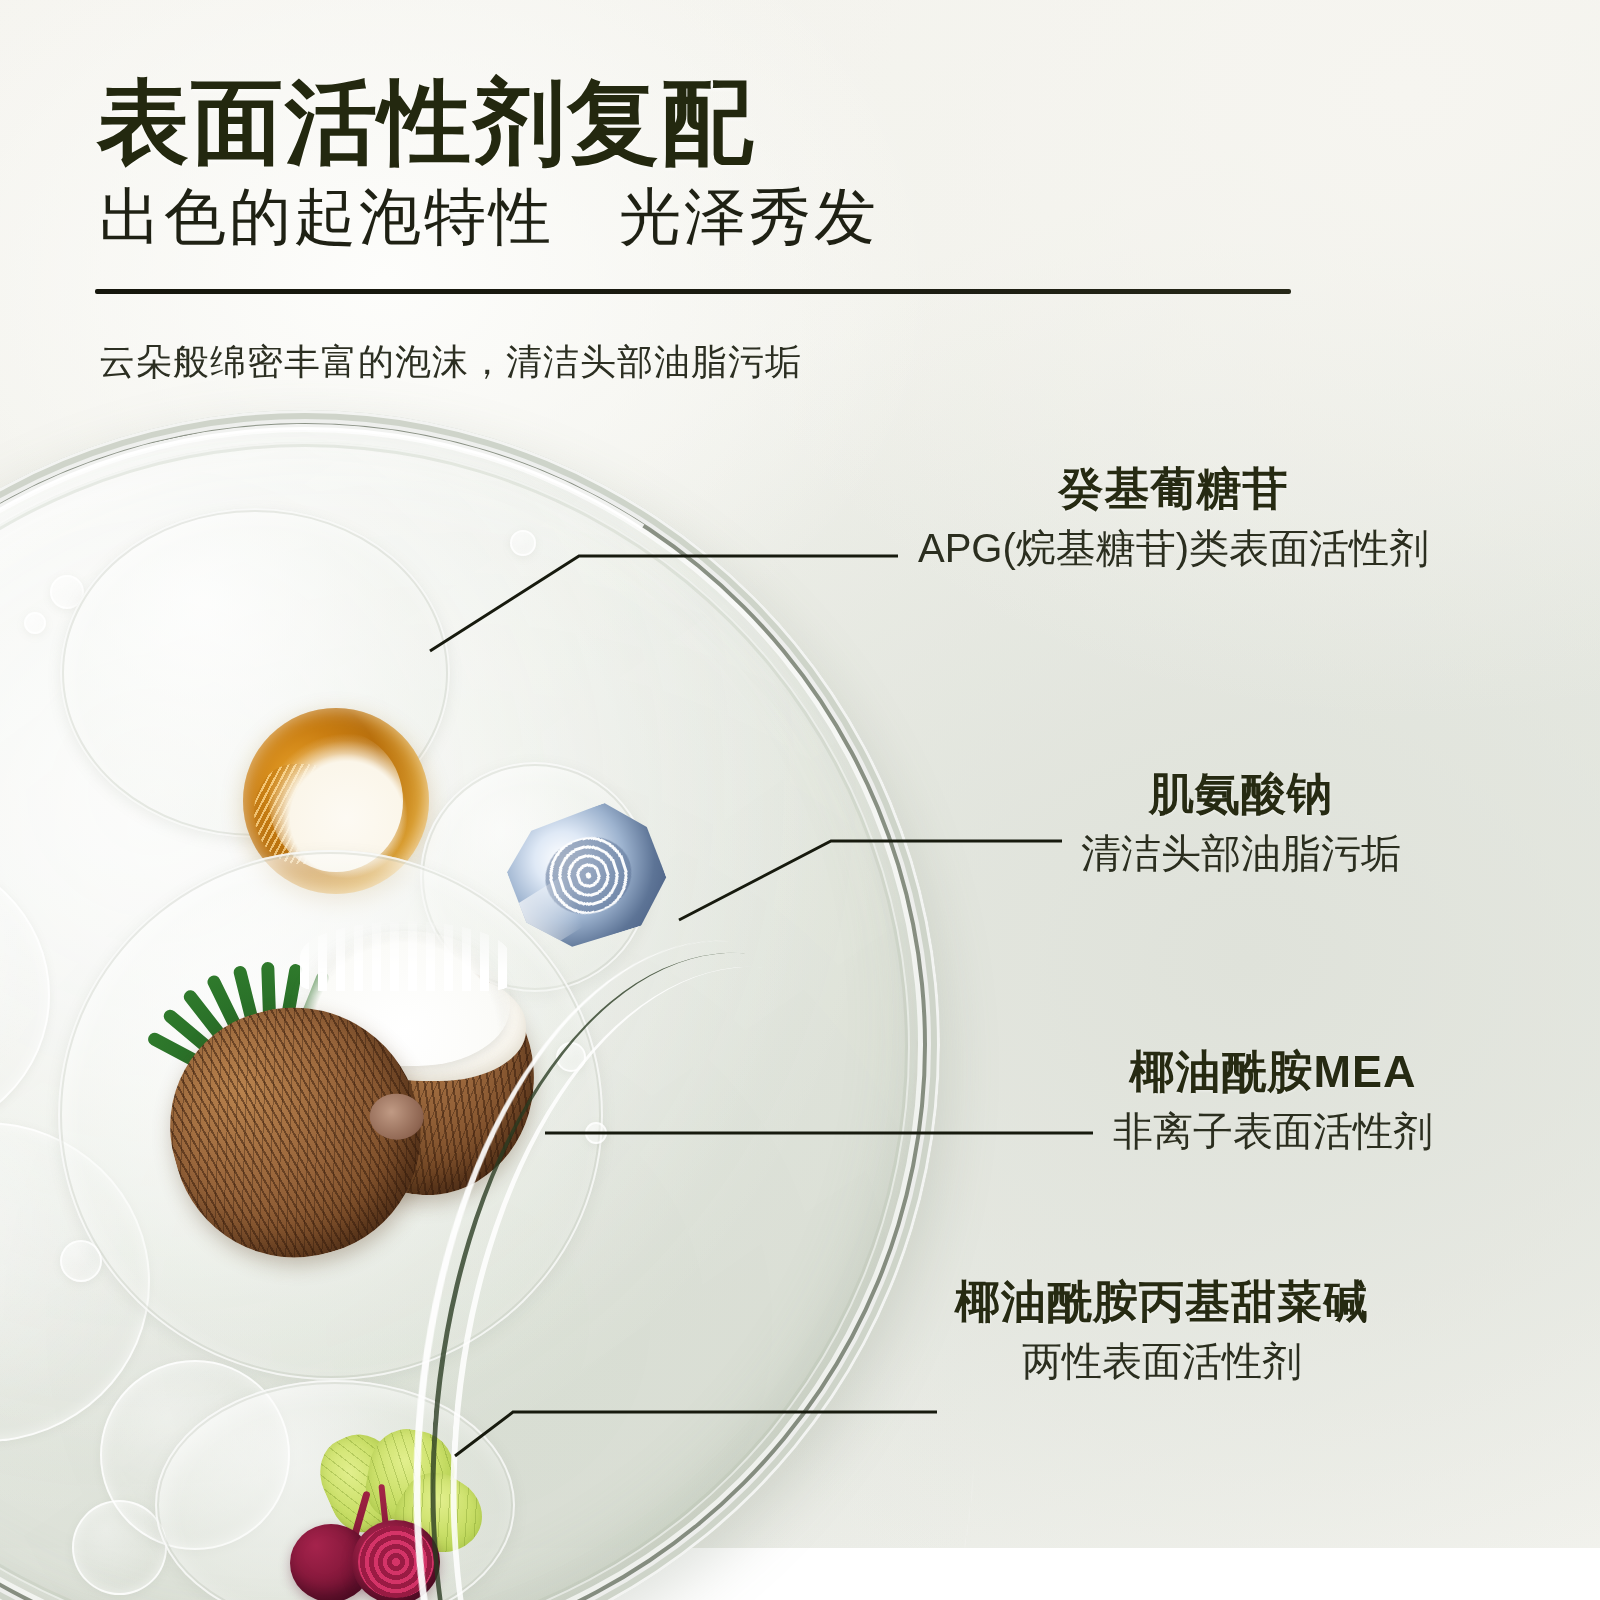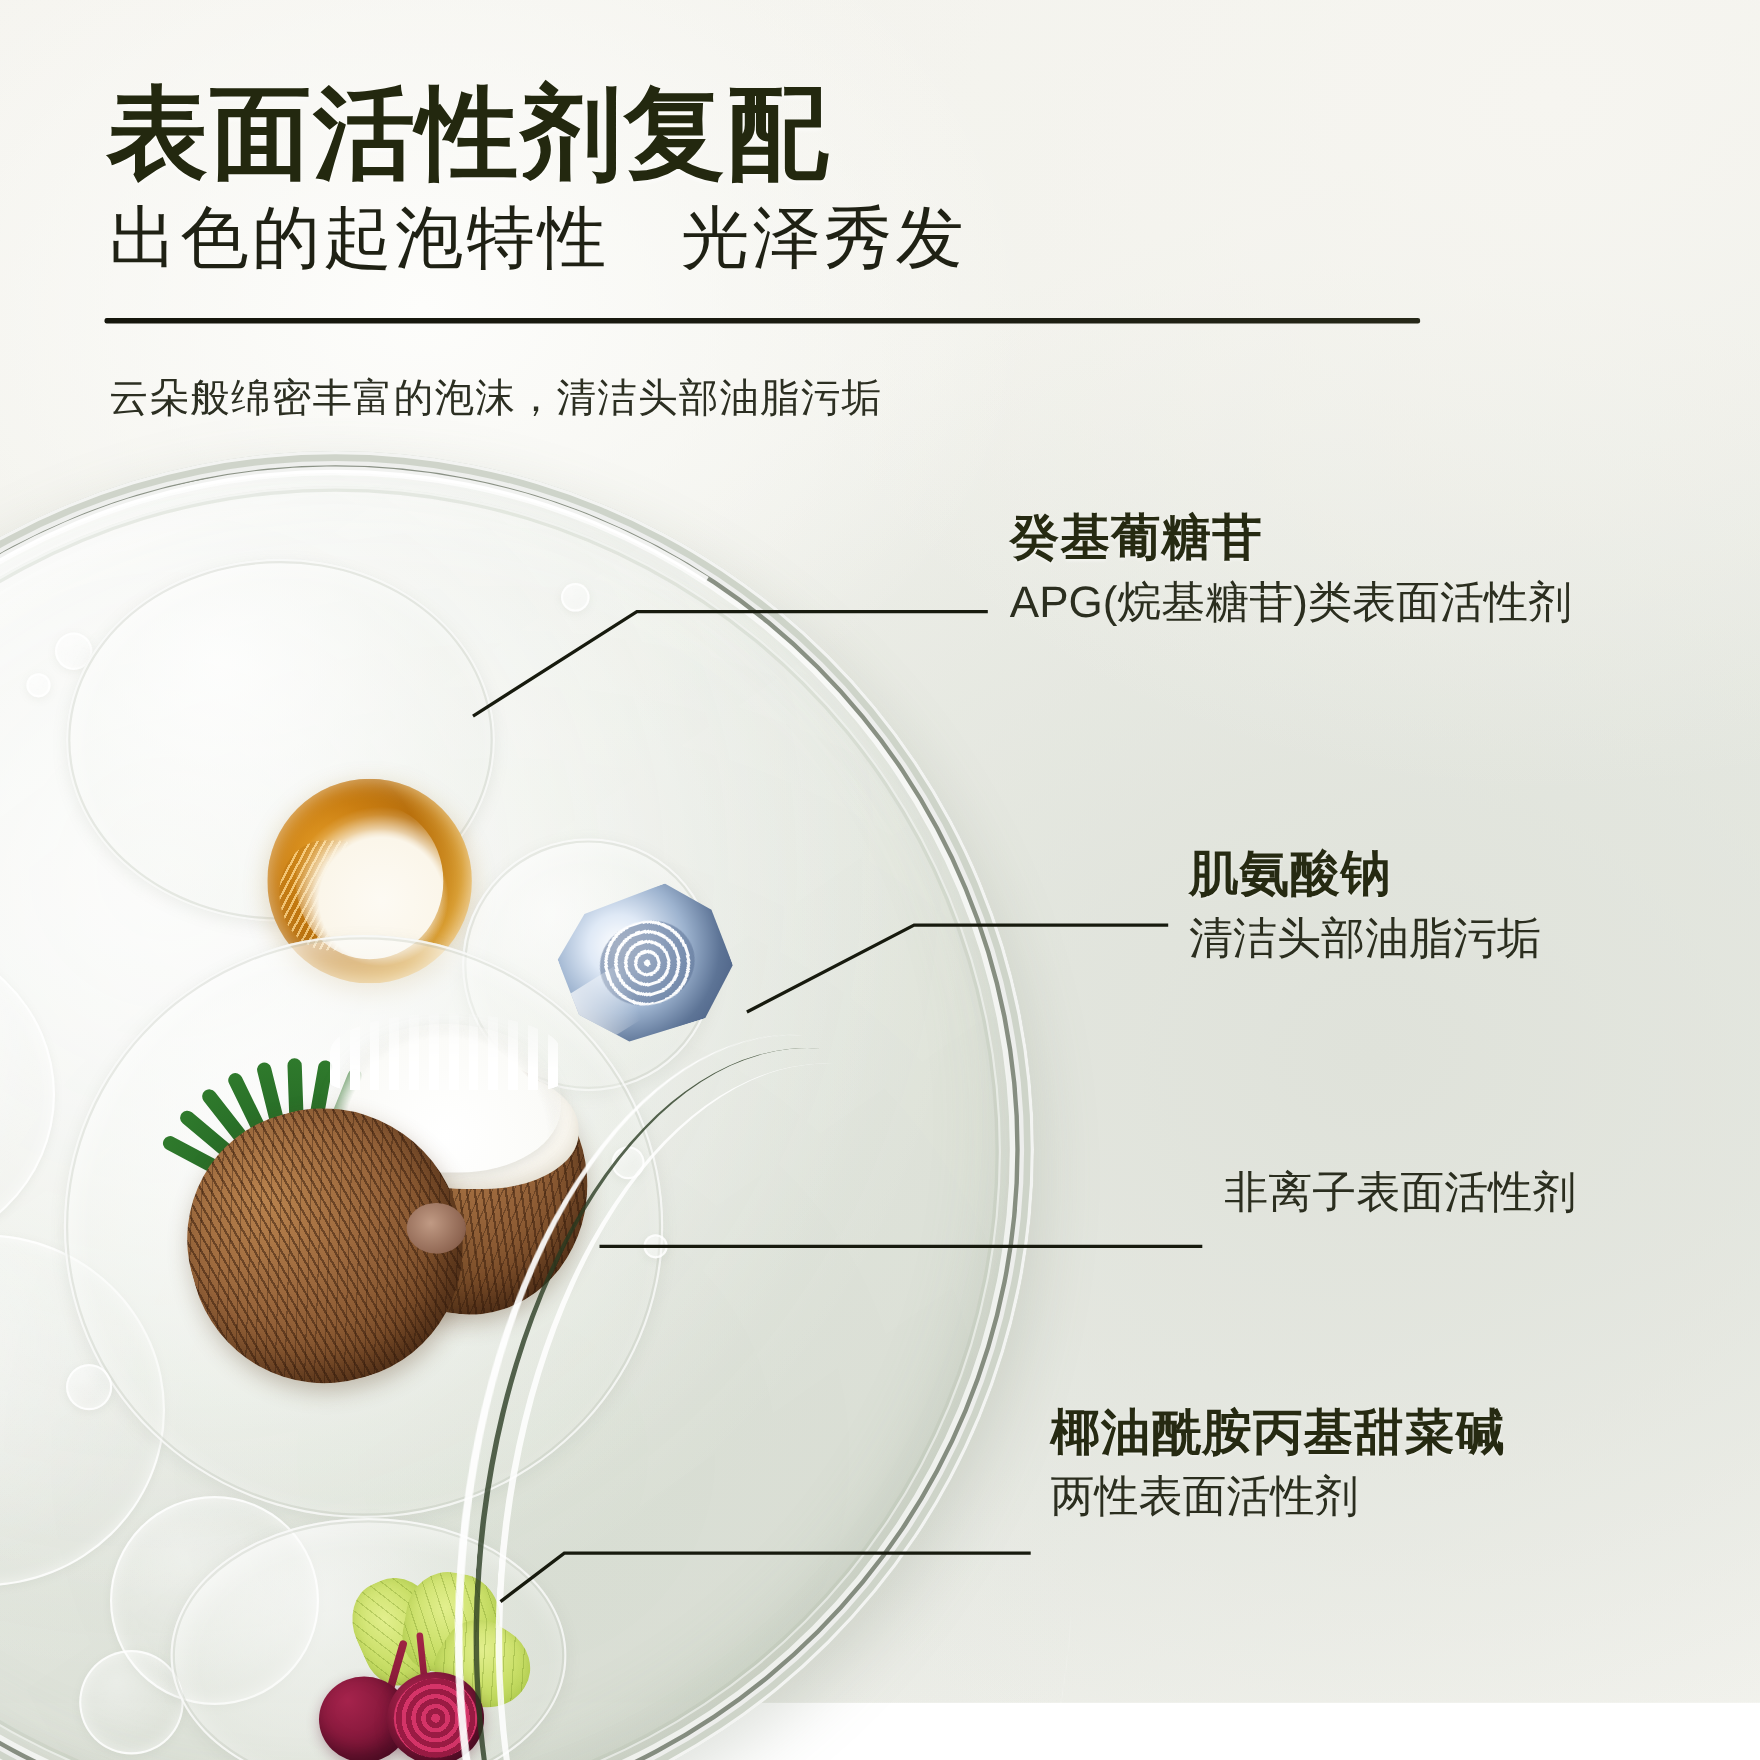--- a/index.html
+++ b/index.html
@@ -8,20 +8,21 @@
     font-family:"Liberation Sans","DejaVu Sans",sans-serif;
   }
   #stage{
     position:relative; width:1600px; height:1548px;
     background:
       radial-gradient(ellipse 900px 700px at 24% 18%, #fdfdfb 0%, rgba(253,253,251,0) 62%),
       radial-gradient(ellipse 1100px 900px at 88% 6%,  #f6f5f0 0%, rgba(246,245,240,0) 70%),
       radial-gradient(ellipse 1200px 1000px at 78% 62%, #dfe2da 0%, rgba(223,226,218,0) 72%),
       radial-gradient(ellipse 1000px 900px at 18% 92%, #e8eae4 0%, rgba(232,234,228,0) 70%),
       linear-gradient(160deg,#f5f4ef 0%, #f2f2ec 28%, #e7eae3 58%, #e9ebe5 78%, #f3f3ee 100%);
+    text-align: center;
   }
 
   
   .header{ position:absolute; left:0; top:0; width:1600px; height:400px; z-index:40; }
   .title{
     position:absolute; left:97px; top:76px;
     font-size:92px; font-weight:bold; letter-spacing:2px;
     color:#23280f; line-height:1;
     text-shadow:0 2px 4px rgba(255,255,255,.55);
   }
@@ -354,20 +355,21 @@
     <div class="lname">癸基葡糖苷</div>
     <div class="ldesc">APG(烷基糖苷)类表面活性剂</div>
   </div>
 
   <div class="label lb2">
     <div class="lname">肌氨酸钠</div>
     <div class="ldesc">清洁头部油脂污垢</div>
   </div>
 
   <div class="label lb3">
+    <div class="lname">椰油酰胺MEA</div>
     <div class="ldesc">非离子表面活性剂</div>
   </div>
 
   <div class="label lb4">
     <div class="lname">椰油酰胺丙基甜菜碱</div>
     <div class="ldesc">两性表面活性剂</div>
   </div>
 
 </div>
 

